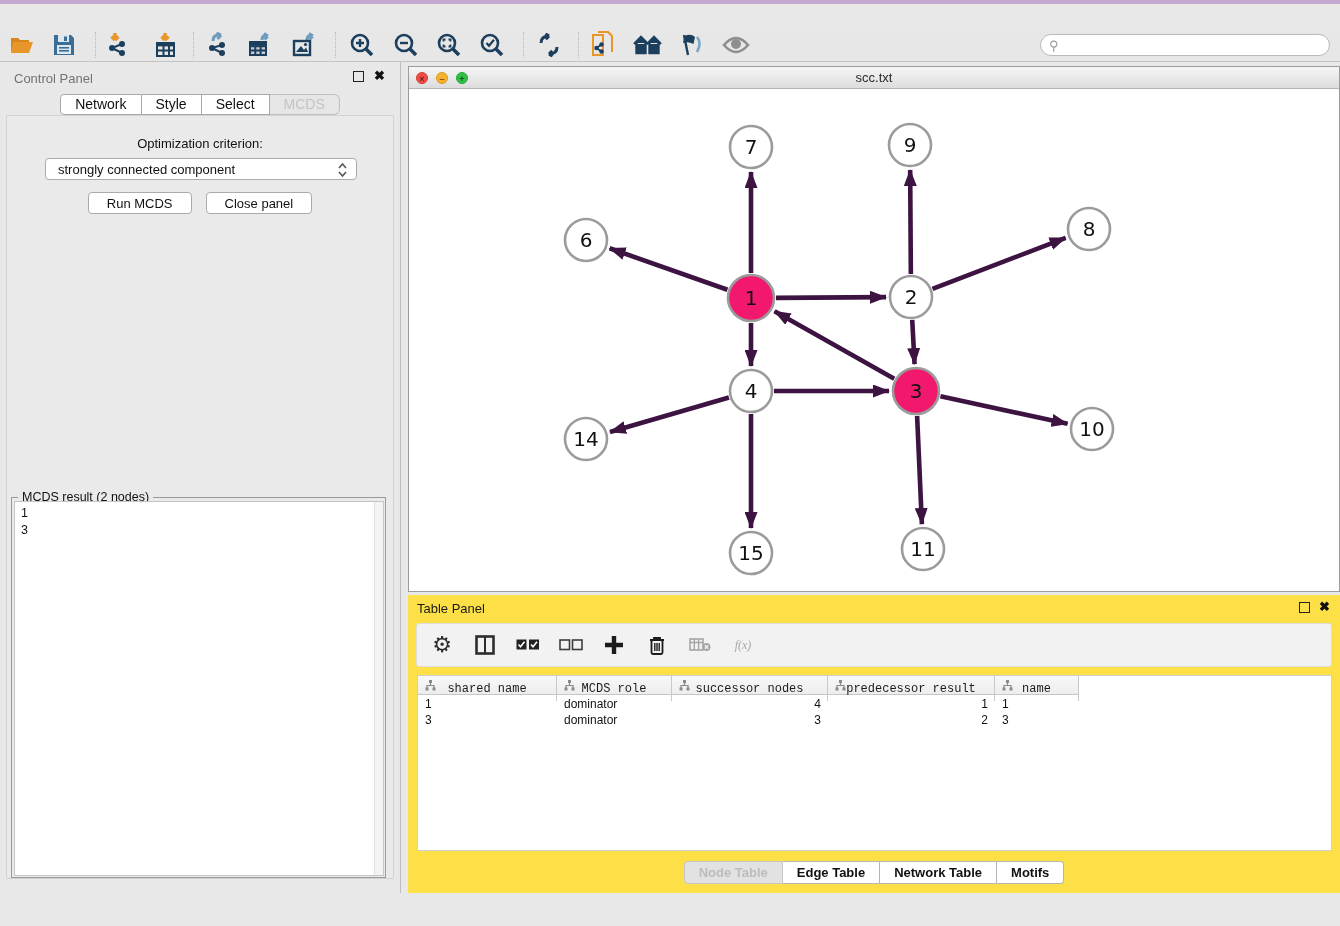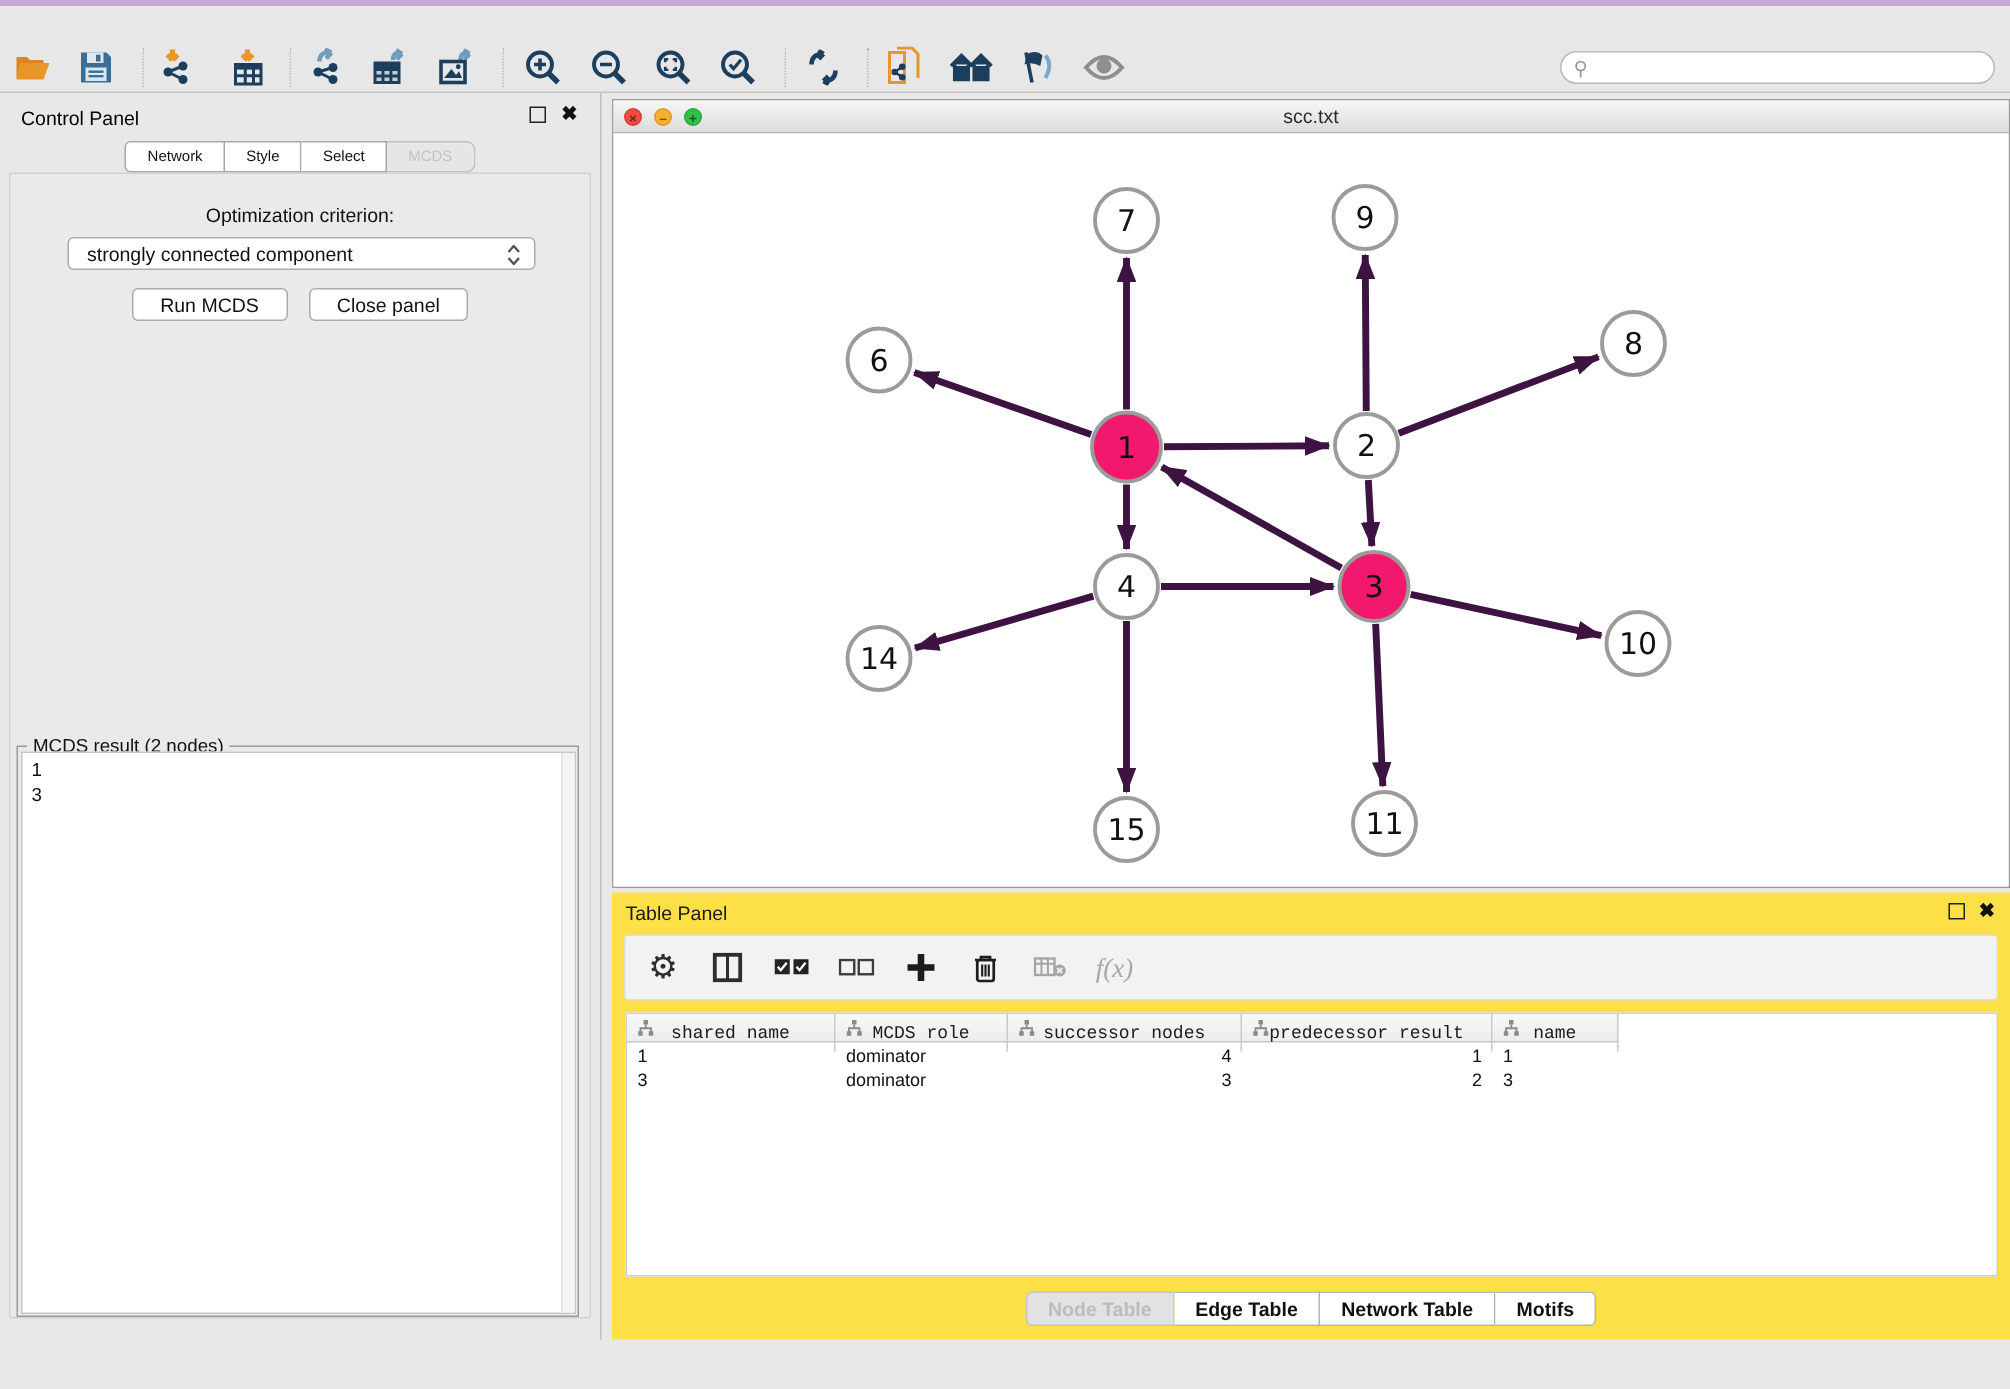--- a/index.html
+++ b/index.html
@@ -17,25 +17,25 @@
   .toolbar { position:absolute; left:0; top:28px; width:1340px; height:34px; background:#e7e7e7; border-bottom:1px solid #c4c4c4; }
   .tb-icon { position:absolute; top:3px; width:32px; height:28px; display:flex; align-items:center; justify-content:center; cursor:default; }
   .tb-sep { position:absolute; top:4px; width:0; height:26px; border-left:1px dotted #b9b9b9; }
   .searchbox { position:absolute; top:6px; left:1040px; width:290px; height:22px; background:#fff; border:1px solid #b9b9b9; border-radius:11px; display:flex; align-items:center; padding-left:8px; }
   .searchbox .mag { color:#9a9a9a; font-size:13px; }
   .search-input { border:none; outline:none; flex:1; font-size:12px; background:transparent; height:18px; }
 
   
   .control-panel { position:absolute; left:0; top:62px; width:401px; height:831px; background:#e8e8e8; border-right:1px solid #bdbdbd; }
   .cp-header { position:absolute; left:0; top:0; width:100%; height:30px; }
-  .cp-title { position:absolute; left:14px; top:9px; font-size:13px; color:#000000; }
+  .cp-title { position:absolute; left:14px; top:9px; font-size:13px; color:#737373; }
   .float-icon { position:absolute; top:9px; width:11px; height:11px; border:1.5px solid #222; background:transparent; }
   .close-icon { position:absolute; top:6px; font-size:13px; font-weight:bold; color:#111; }
   .cp-tabs { position:absolute; left:0; top:32px; width:100%; display:flex; justify-content:center; }
-  .seg-tab { height:21px; line-height:19px; padding:0 14px; font-size:10px; color:#111; background:#fff; border:1px solid #a8a8a8; border-left:none; }
+  .seg-tab { height:21px; line-height:19px; padding:0 14px; font-size:14px; color:#111; background:#fff; border:1px solid #a8a8a8; border-left:none; }
   .seg-tab:first-child { border-left:1px solid #a8a8a8; border-radius:4px 0 0 4px; }
   .seg-tab.disabled-sel { background:#e6e6e6; color:#c3c3c3; border-radius:0 6px 6px 0; border-color:#c0c0c0; }
   .cp-body { position:absolute; left:6px; top:53px; width:388px; height:764px; background:#eaeaea; border:1px solid #d2d2d2; border-radius:2px; }
   .opt-label { position:absolute; top:20px; width:100%; text-align:center; font-size:13px; color:#111; }
   .criterion-select { position:absolute; left:38px; top:42px; width:312px; height:22px; background:#fff; border:1px solid #ababab; border-radius:4px; font-size:13px; color:#111; display:flex; align-items:center; padding-left:12px; }
   .stepper { position:absolute; right:8px; top:2px; width:11px; height:18px; display:flex; flex-direction:column; align-items:center; justify-content:center; color:#555; }
   .stepper svg { display:block; }
   .cp-buttons { position:absolute; left:0; top:76px; width:100%; display:flex; justify-content:center; gap:14px; }
   .cp-btn { height:22px; padding:0 18px; background:#fff; border:1px solid #ababab; border-radius:4px; font-size:13px; color:#111; font-family:"Liberation Sans",sans-serif; }
   .result-group { position:absolute; left:4px; top:381px; width:375px; height:381px; border:1px solid #9a9a9a; background:#eaeaea; }
@@ -53,21 +53,21 @@
   .tl-yellow { left:27px; background:#f5b02d; border:1px solid #dd9b22; }
   .tl-green { left:47px; background:#30c146; border:1px solid #27a93a; }
   .net-canvas { position:absolute; left:0; top:22px; width:930px; height:502px; background:#fff; }
 
   
   .table-panel { position:absolute; left:408px; top:595px; width:932px; height:298px; background:#fde047; }
   .tp-title { position:absolute; left:9px; top:6px; font-size:13px; color:#1a1a1a; }
   .tp-toolbar { position:absolute; left:8px; top:28px; width:916px; height:44px; background:#f2f2f2; border:1px solid #ddd; border-radius:3px; display:flex; align-items:center; padding-left:12px; gap:17px; }
   .tp-tool { width:26px; height:26px; display:flex; align-items:center; justify-content:center; color:#2d2d2d; }
   .tp-tool.disabled { color:#a5a5a5; }
-  .fx { font-family:"Liberation Serif", serif; font-style:italic; font-size:18px; color:#a8a8a8; }
+  .fx { font-family:"Liberation Serif", serif; font-style:italic; font-size:12px; color:#a8a8a8; }
   .dtable { position:absolute; left:9px; top:80px; width:915px; height:176px; background:#fff; border:1px solid #cfcfcf; overflow:hidden; }
   .dt-header { position:absolute; left:0; top:0; height:19px; background:linear-gradient(#f8f8f8,#ededed); border-bottom:1px solid #c6c6c6; display:flex; }
   .dt-col { position:relative; height:25px; border-right:1px solid #c9c9c9; font-size:12px; color:#1a1a1a; display:flex; align-items:center; justify-content:center;font-family:Liberation Mono, monospace; }
   .dt-col .colicon { position:absolute; left:7px; top:4px; }
   .dt-row { position:absolute; left:0; height:16px; display:flex; font-size:12px; color:#111; }
   .dt-cell { height:16px; line-height:16px; padding:0 7px; overflow:hidden; }
   .tp-tabs { position:absolute; left:0; top:266px; width:100%; display:flex; justify-content:center; }
   .tp-tab { height:23px; line-height:21px; padding:0 14px; font-size:13px; font-weight:bold; color:#111; background:#fff; border:1px solid #b5b5b5; border-left:none; }
   .tp-tab:first-child { border-left:1px solid #b5b5b5; border-radius:4px 0 0 4px; }
   .tp-tab:last-child { border-radius:0 4px 4px 0; }

